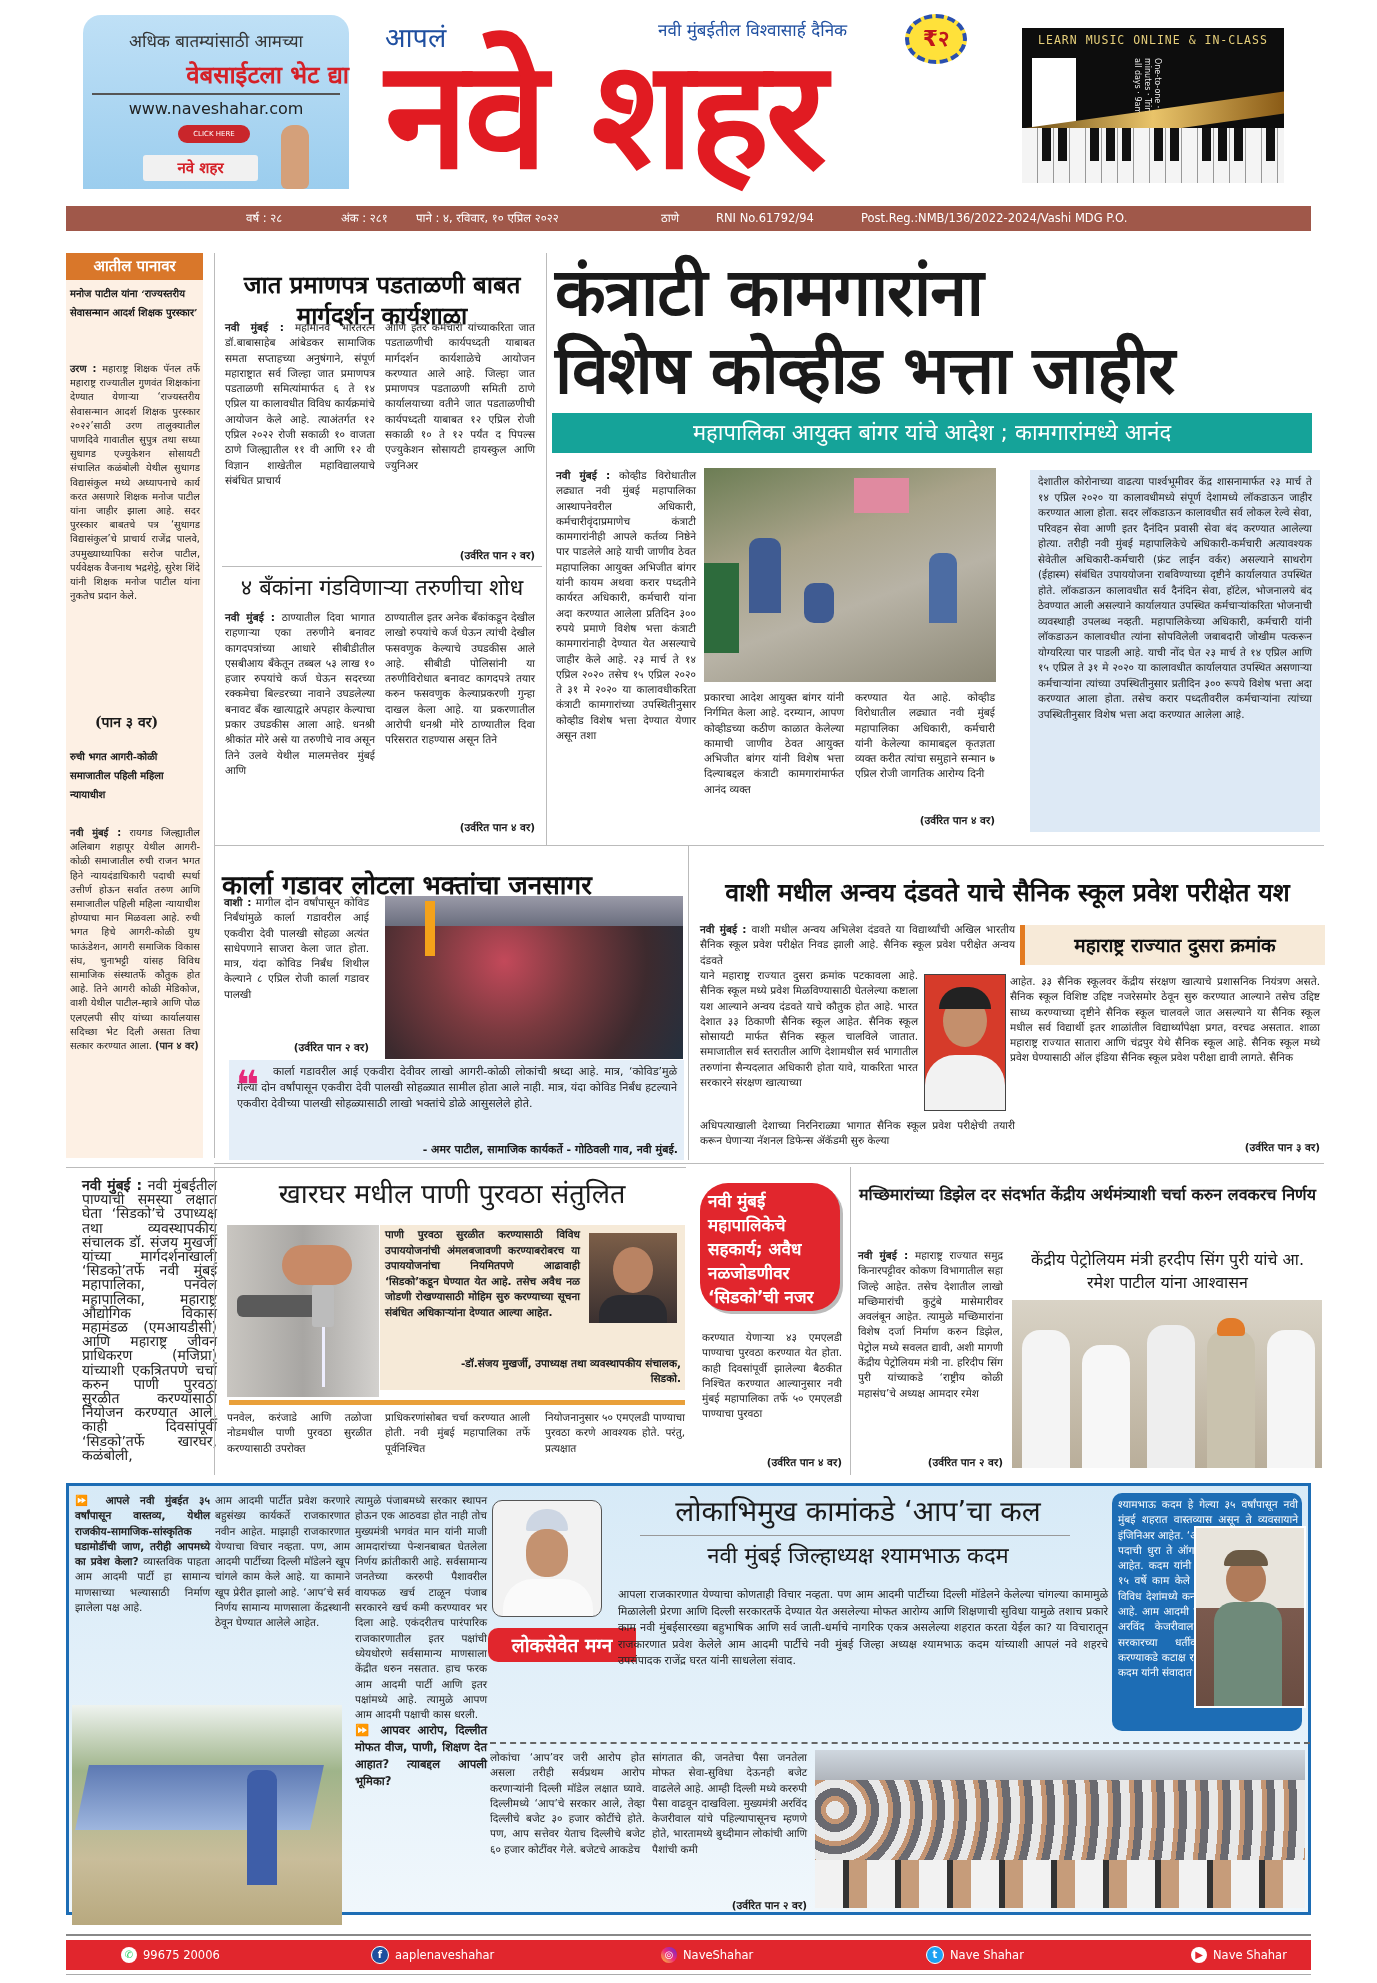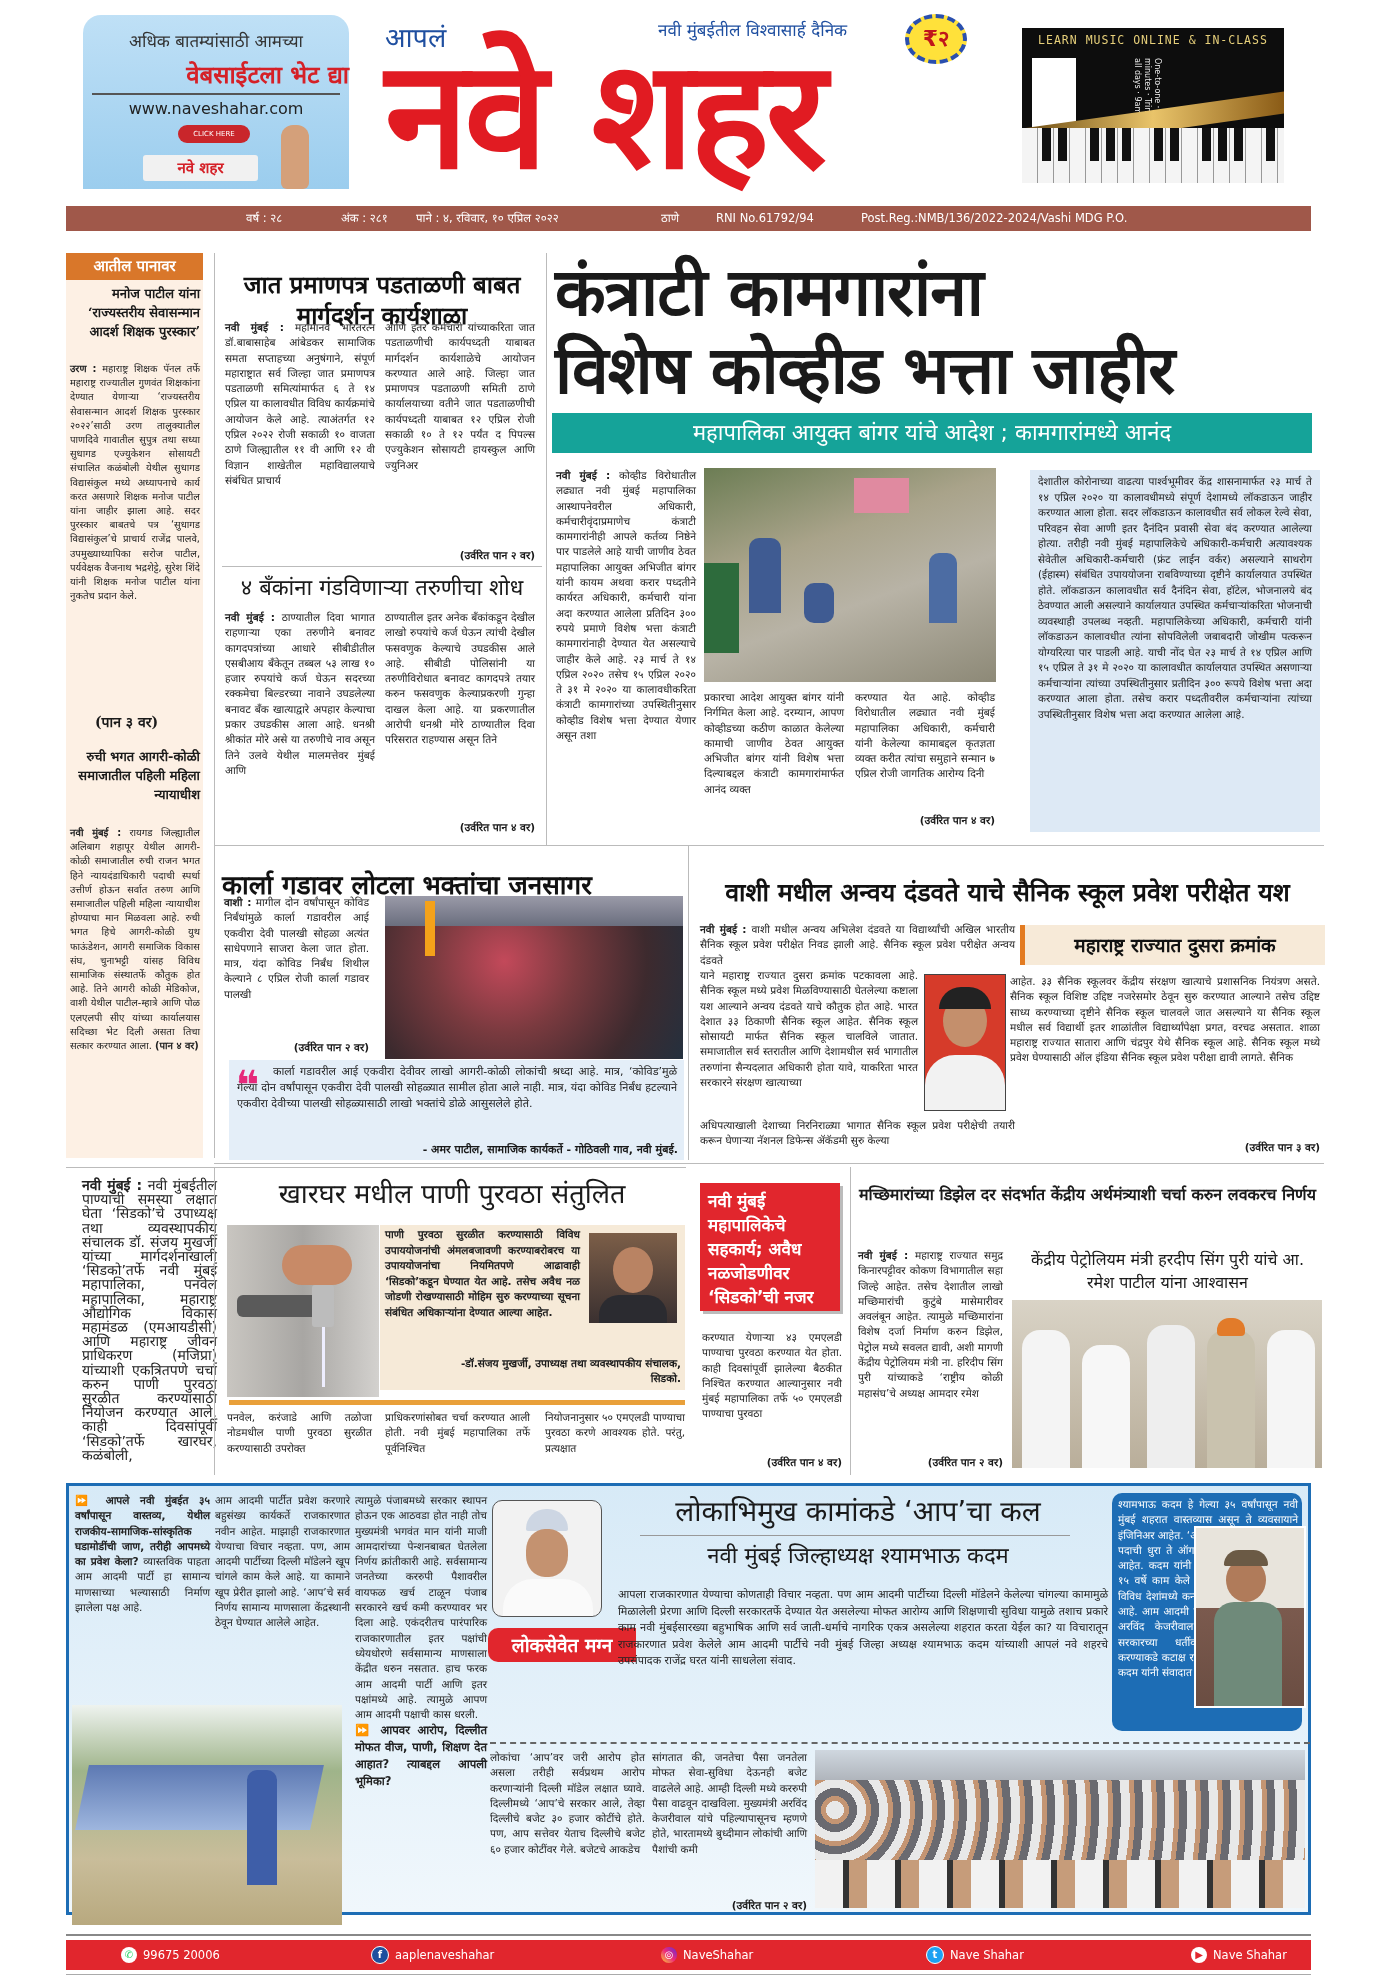--- a/index.html
+++ b/index.html
@@ -35,31 +35,31 @@
   #ad-right .gold{position:absolute;left:0;right:0;top:82px;height:22px;background:linear-gradient(90deg,#6b4a12,#e9c46a,#8a5b16);transform:skewY(-8deg);}
   #ad-right .logo{position:absolute;top:30px;left:10px;width:44px;height:86px;background:#fff;}
   #ad-right .feat{position:absolute;top:30px;left:110px;color:#eee;font-size:8px;writing-mode:vertical-rl;line-height:10px;}
 
   #infobar{left:66px;top:206px;width:1245px;height:25px;background:#a0584a;color:#fff;font-size:11.5px;line-height:25px;}
   #infobar span{position:absolute;}
 
   
   #col-left{left:66px;top:253px;width:137px;height:905px;background:#fdf0e4;}
   #inside-tag{left:66px;top:253px;width:137px;height:27px;background:#d9772a;color:#fff;font-size:15px;font-weight:700;text-align:center;line-height:27px;}
-  .side-head{font-weight:700;font-size:13px;line-height:19px;text-align:right;color:#1a1a1a;}
+  .side-head{font-weight:700;font-size:10px;line-height:19px;text-align:left;color:#1a1a1a;}
 
   
   .h-big{font-weight:700;color:#111;margin-top:16px;}
   #lead-head{left:555px;top:254px;width:770px;text-align:left;font-size:66px;line-height:78px;font-weight:900;letter-spacing:-1px;}
   #lead-sub{left:552px;top:413px;width:760px;height:40px;background:#15a399;color:#fff;font-size:22px;line-height:40px;text-align:center;}
   #lead-box{left:1030px;top:470px;width:290px;height:362px;background:#dde9f5;}
 
   #quote-box{left:229px;top:1060px;width:455px;height:100px;background:#e4eef8;}
   #quote-mark{left:236px;top:1065px;color:#e6287a;font-size:40px;font-weight:900;line-height:40px;}
-  #red-box{left:700px;top:1183px;width:140px;height:128px;background:#e1262d;color:#fff;font-size:17px;font-weight:700;line-height:24px;padding:6px 8px;box-sizing:border-box;box-shadow:3px 3px 0 #bbb;}
+  #red-box{left:700px;top:1183px;width:140px;height:128px;background:#e1262d;color:#fff;font-size:17px;font-weight:700;line-height:24px;padding:6px 8px;box-sizing:border-box;box-shadow:3px 3px 0 #bbb;border-radius:28px;}
   #rank-box{left:1020px;top:925px;width:300px;height:40px;background:#f7ead8;border-left:5px solid #e37b21;font-size:19px;font-weight:700;line-height:40px;text-align:center;color:#111;}
   #water-quote{left:380px;top:1225px;width:305px;height:165px;background:#f6ead8;}
   #water-strip{left:229px;top:1400px;width:456px;height:5px;background:#e9a03a;}
 
   
   #interview{left:66px;top:1483px;width:1245px;height:432px;border:3px solid #1d6db5;background:linear-gradient(#d7eaf7,#f0f7fc);box-sizing:border-box;}
   #blue-box{left:1112px;top:1493px;width:190px;height:238px;background:#1d6db5;border-radius:10px;}
   #lok-tag{left:488px;top:1628px;width:148px;height:34px;background:#e1262d;color:#fff;font-size:19px;font-weight:700;line-height:34px;text-align:center;border-radius:10px 0 0 10px;}
 
   #footer{left:66px;top:1940px;width:1245px;height:30px;background:#e1262d;color:#fff;font-size:11.5px;}

